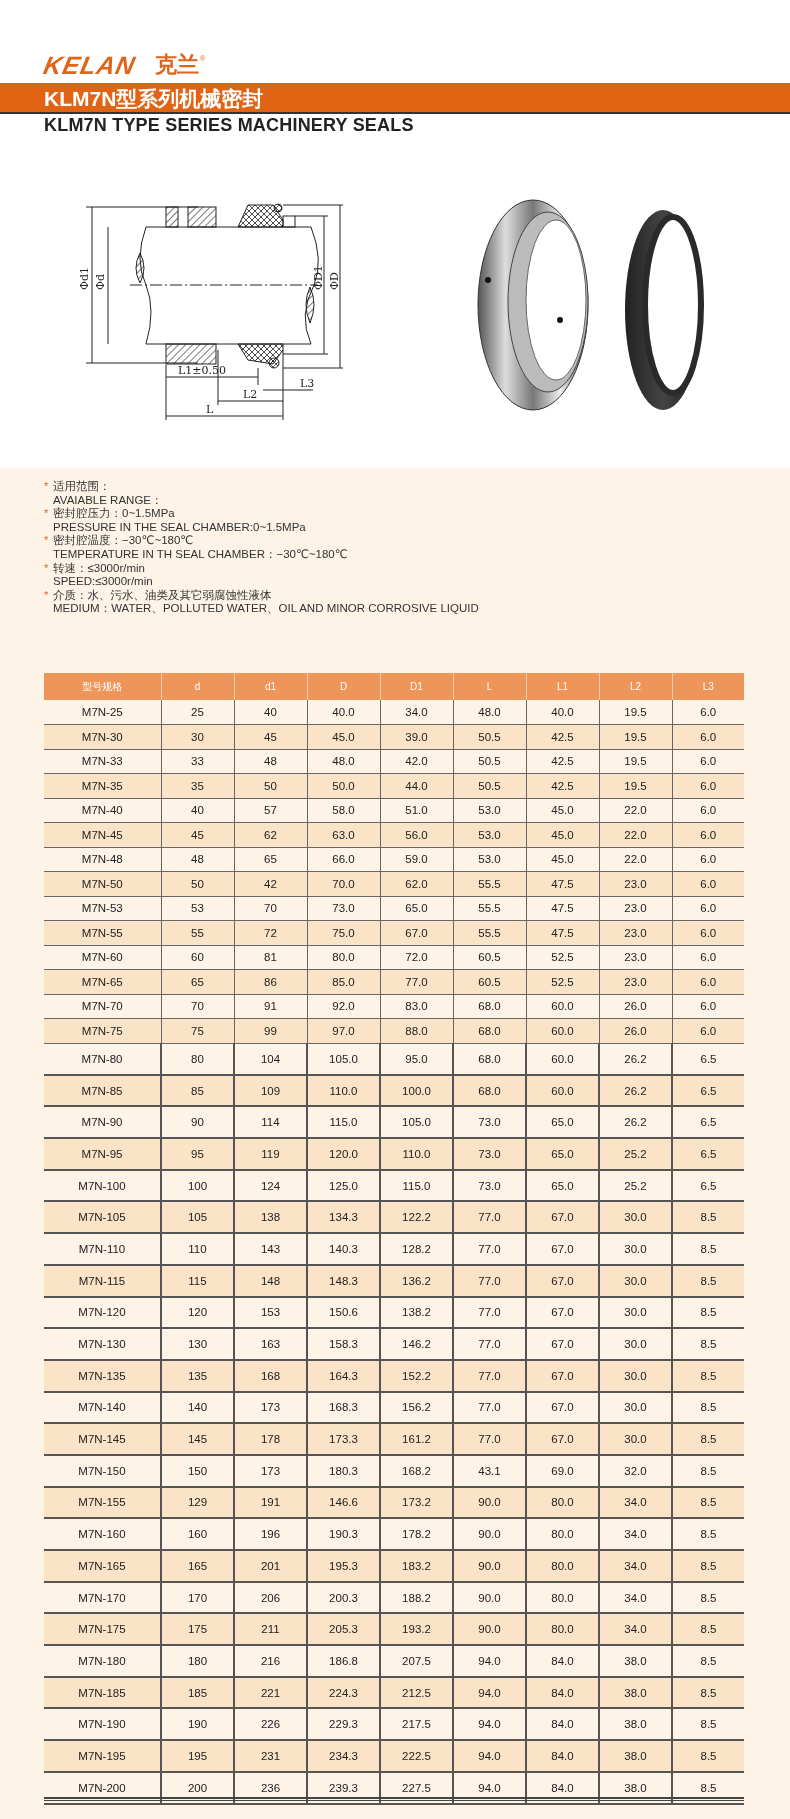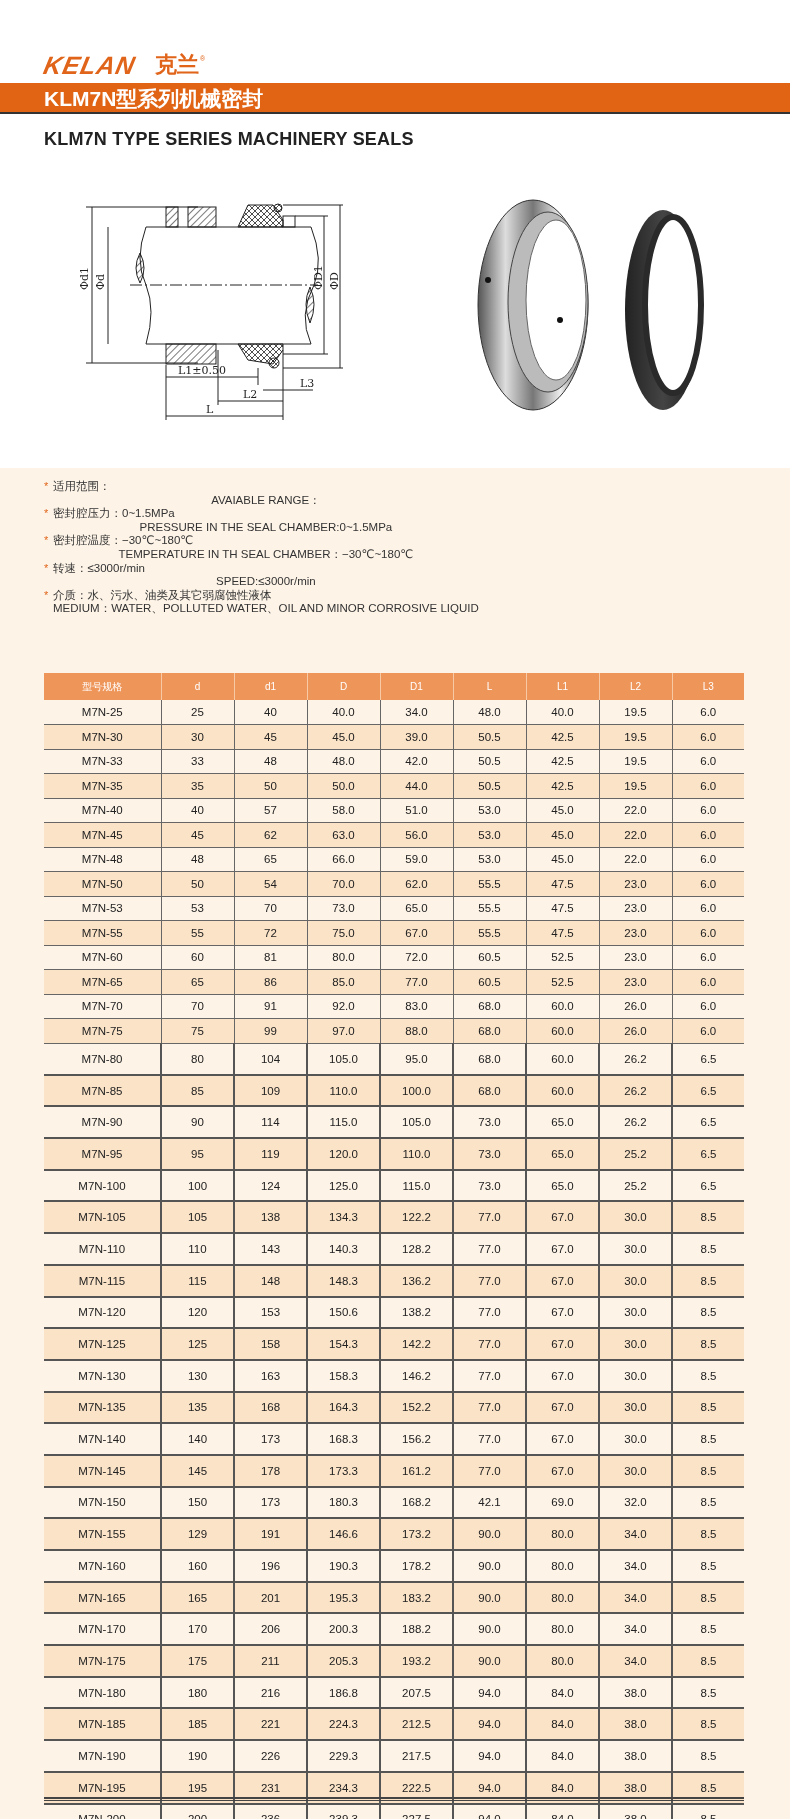--- a/index.html
+++ b/index.html
@@ -6,32 +6,32 @@
   html, body { width: 790px; background: #ffffff; }
   body { font-family: "Liberation Sans", "DejaVu Sans", sans-serif; color: #222; position: relative; height: 1819px; overflow: hidden; }
 
   .logo { position: absolute; left: 44px; top: 52px; height: 26px; display: flex; align-items: center; }
   .logo-en { font-family: "Liberation Sans", sans-serif; font-weight: bold; font-style: italic; font-size: 25px; color: #e0651a; letter-spacing: 1px; transform: skewX(-12deg); }
   .logo-cn { font-weight: bold; font-size: 22px; color: #e0651a; margin-left: 20px; }
   .logo-reg { font-size: 7px; color: #e0651a; vertical-align: top; margin-left: 1px; position: relative; top: -7px; }
 
   .title-bar { position: absolute; left: 0; top: 83px; width: 790px; height: 31px; background: #e06414; border-bottom: 2px solid #333; padding-left: 20px; }
   .title-cn { position: absolute; left: 44px; top: 2px; font-size: 21px; font-weight: bold; color: #fff; line-height: 27px; }
-  .title-en { position: absolute; left: 44px; top: 129px; font-size: 18px; font-weight: bold; color: #222; letter-spacing: 0.2px; }
+  .title-en { position: absolute; left: 44px; top: 115px; font-size: 18px; font-weight: bold; color: #222; letter-spacing: 0.2px; }
 
   .figure-area { position: absolute; left: 0; top: 150px; width: 790px; height: 318px; background: #fff; }
   .diagram { position: absolute; left: 78px; top: 190px; width: 280px; height: 235px; }
   .photo { position: absolute; left: 448px; top: 180px; width: 280px; height: 250px; }
 
   .spec-section { position: absolute; left: 0; top: 468px; width: 790px; height: 1351px; background: #fdf3e7; }
 
   .spec-list { position: absolute; left: 44px; top: 480px; font-size: 11.5px; line-height: 13.6px; color: #333; }
   .spec-item { position: relative; padding-left: 9px; }
   .spec-item .star { position: absolute; left: 0; top: 0; color: #e0651a; font-size: 11px; }
-  .spec-item .en { display: block; text-align: center; }
+  .spec-item .en { display: block; }
 
   table.specs { position: absolute; left: 44px; top: 629px; width: 700px; border-collapse: collapse; font-size: 11.5px; color: #222; margin-top: 44px; }
   table.specs th { background: #ee955a; color: #fff; font-weight: normal; font-size: 10px; height: 27px; border-left: 1px solid #f7c9a5; text-align: center; }
   table.specs th:first-child { border-left: none; }
   table.specs td { text-align: center; border-left: 1px solid #666; border-bottom: 1px solid #666; }
   table.specs td:first-child { border-left: none; }
   table.specs tr.s td { height: 24.5px; }
   table.specs tr.l td { height: 31.7px; border-left-width: 2px; border-bottom-width: 2px; border-color: #555; }
   table.specs tr.l td:first-child { border-left: none; }
   table.specs tr.odd td { background: #fdf3e7; }
@@ -270,21 +270,21 @@
         <td>66.0</td>
         <td>59.0</td>
         <td>53.0</td>
         <td>45.0</td>
         <td>22.0</td>
         <td>6.0</td>
       </tr>
       <tr class="s even">
         <td>M7N-50</td>
         <td>50</td>
-        <td>54</td>
+        <td>42</td>
         <td>70.0</td>
         <td>62.0</td>
         <td>55.5</td>
         <td>47.5</td>
         <td>23.0</td>
         <td>6.0</td>
       </tr>
       <tr class="s odd">
         <td>M7N-53</td>
         <td>53</td>
@@ -443,31 +443,20 @@
         <td>M7N-120</td>
         <td>120</td>
         <td>153</td>
         <td>150.6</td>
         <td>138.2</td>
         <td>77.0</td>
         <td>67.0</td>
         <td>30.0</td>
         <td>8.5</td>
       </tr>
-      <tr class="l even">
-        <td>M7N-125</td>
-        <td>125</td>
-        <td>158</td>
-        <td>154.3</td>
-        <td>142.2</td>
-        <td>77.0</td>
-        <td>67.0</td>
-        <td>30.0</td>
-        <td>8.5</td>
-      </tr>
       <tr class="l odd">
         <td>M7N-130</td>
         <td>130</td>
         <td>163</td>
         <td>158.3</td>
         <td>146.2</td>
         <td>77.0</td>
         <td>67.0</td>
         <td>30.0</td>
         <td>8.5</td>
@@ -504,21 +493,21 @@
         <td>67.0</td>
         <td>30.0</td>
         <td>8.5</td>
       </tr>
       <tr class="l odd">
         <td>M7N-150</td>
         <td>150</td>
         <td>173</td>
         <td>180.3</td>
         <td>168.2</td>
-        <td>42.1</td>
+        <td>43.1</td>
         <td>69.0</td>
         <td>32.0</td>
         <td>8.5</td>
       </tr>
       <tr class="l even">
         <td>M7N-155</td>
         <td>129</td>
         <td>191</td>
         <td>146.6</td>
         <td>173.2</td>

